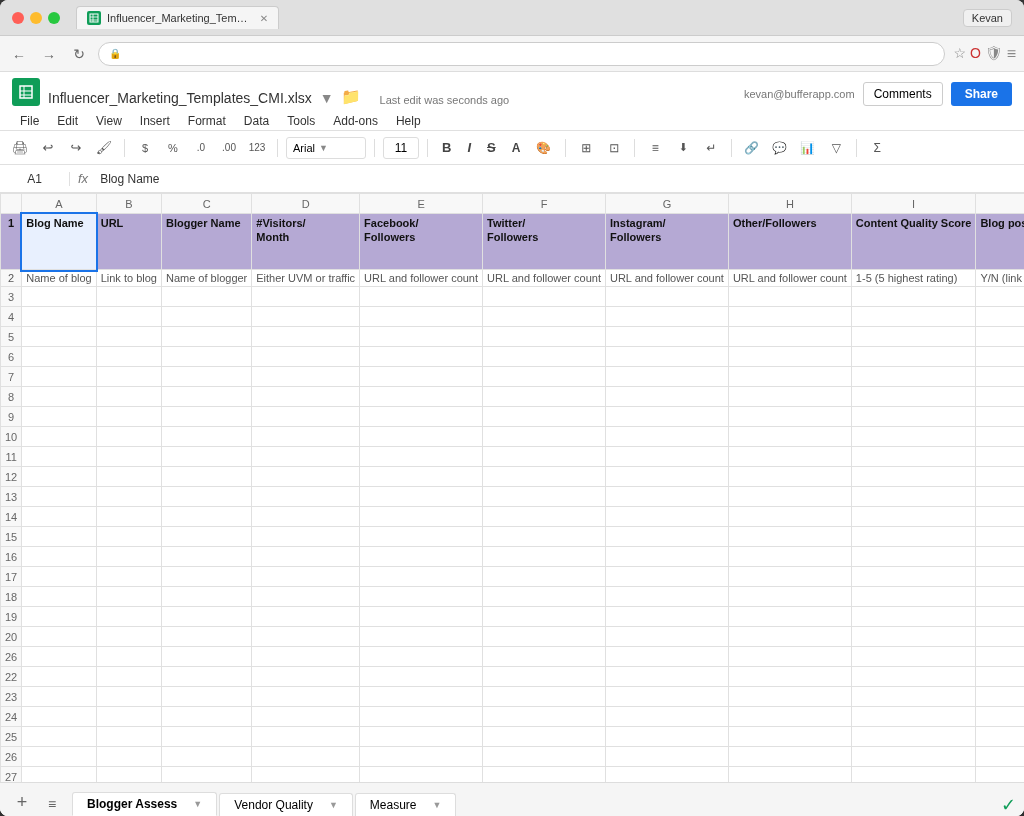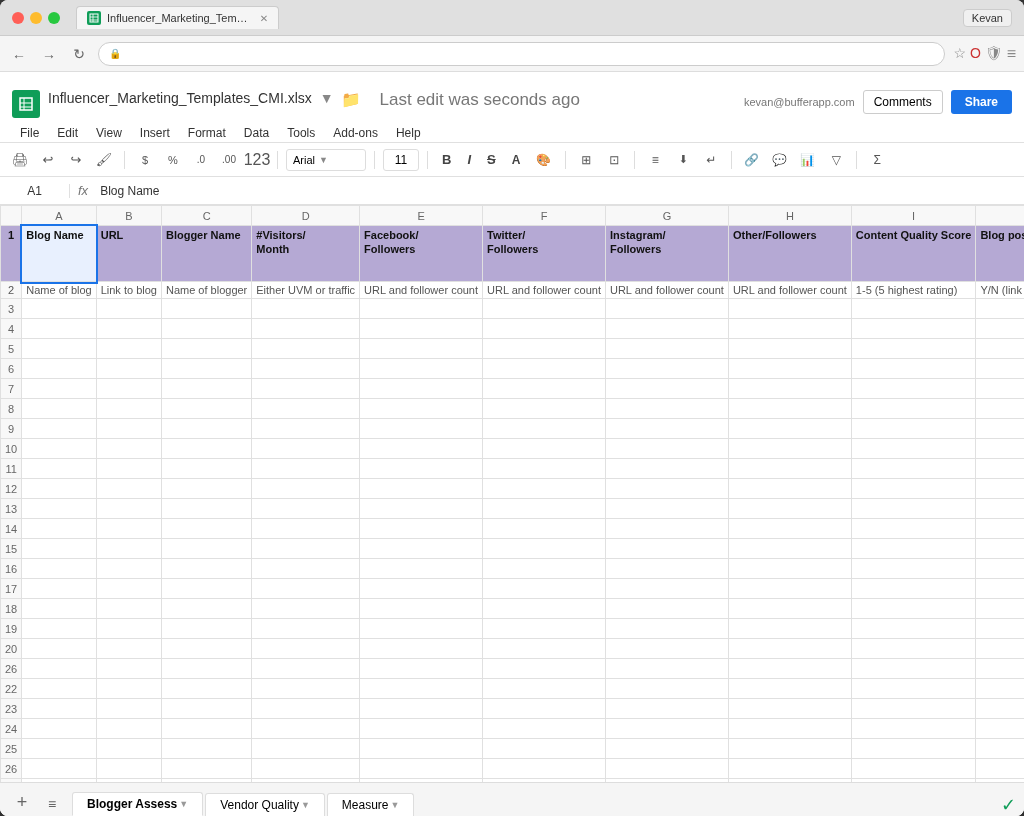--- a/index.html
+++ b/index.html
@@ -60,21 +60,21 @@
 
     .desc-row td { color: #555; font-style: normal; font-size: 11px; padding: 3px 5px; vertical-align: top; }
     .empty-row td { height: 20px; }
 
     .corner-header { background: #f8f8f8; border: 1px solid #e0e0e0; }
 
     
     .sheet-tabs { background: #f5f5f5; height: 36px; display: flex; align-items: flex-end; border-top: 1px solid #ddd; padding-left: 8px; gap: 0; }
     .tab-add { width: 28px; height: 28px; border: none; background: none; cursor: pointer; font-size: 18px; color: #666; display: flex; align-items: center; justify-content: center; margin-right: 4px; }
     .tab-menu { width: 24px; height: 24px; border: none; background: none; cursor: pointer; font-size: 14px; color: #666; display: flex; align-items: center; justify-content: center; margin-right: 8px; }
-    .sheet-tab { padding: 4px 14px; border: 1px solid #ddd; border-bottom: none; border-radius: 3px 3px 0 0; font-size: 12px; cursor: pointer; display: flex; align-items: center; gap: 2px; background: white; margin-right: 2px; }
+    .sheet-tab { padding: 4px 14px; border: 1px solid #ddd; border-bottom: none; border-radius: 3px 3px 0 0; font-size: 12px; cursor: pointer; display: flex; align-items: center; gap: 16px; background: white; margin-right: 2px; }
     .sheet-tab.active { background: white; border-bottom: 1px solid white; font-weight: bold; }
     .sheet-tab .tab-arrow { color: #999; font-size: 9px; }
 
     .scrollable-sheet { overflow: auto; width: 100%; height: 100%; }
 
     .selected-cell { outline: 2px solid #1a73e8 !important; background: #e8f0fe !important; }
   </style>
 </head>
 <body>
 
@@ -110,33 +110,33 @@
     </div>
     <div class="browser-icons">
       <span style="cursor:pointer;font-size:14px;color:#888;">☆</span>
       <span style="cursor:pointer;font-size:14px;color:#c33;">O</span>
       <span style="cursor:pointer;font-size:14px;color:#888;">🛡</span>
       <span style="cursor:pointer;font-size:16px;color:#888;">≡</span>
     </div>
   </div>
 
   <div class="sheets-header">
-    <div class="sheets-top" style="display:flex;align-items:flex-start;gap:8px;padding-bottom:2px;margin-top:12px;">
+    <div class="sheets-top" style="display:flex;align-items:flex-end;gap:8px;padding-bottom:2px;">
       <div class="sheets-icon">
         <svg width="16" height="16" viewBox="0 0 16 16">
             <rect x="2" y="2" width="12" height="12" fill="none" stroke="white" stroke-width="1.5"></rect>
             <line x1="2" y1="7" x2="14" y2="7" stroke="white" stroke-width="1"></line>
             <line x1="2" y1="11" x2="14" y2="11" stroke="white" stroke-width="1"></line>
             <line x1="6" y1="2" x2="6" y2="14" stroke="white" stroke-width="1"></line>
           </svg>
       </div>
       <span style="font-size:14px;color:#333;">Influencer_Marketing_Templates_CMI.xlsx</span>
       <span style="color:#888;font-size:14px;cursor:pointer;">▼</span>
       <span style="color:#888;font-size:16px;cursor:pointer;">📁</span>
-      <span style="font-size:17px;color:#777;margin-left:10px;">Last edit was seconds ago</span>
+      <span style="font-size:11px;color:#777;margin-left:10px;">Last edit was seconds ago</span>
       <div style="margin-left:auto;display:flex;align-items:center;gap:8px;">
         <span style="font-size:11px;color:#777;">kevan@bufferapp.com</span>
         <button class="btn-comments">Comments</button>
         <button class="btn-share">Share</button>
       </div>
     </div>
 
     <div class="sheets-menu">
       <span class="sheets-menu-item">File</span>
       <span class="sheets-menu-item">Edit</span>
@@ -153,21 +153,21 @@
   <div class="toolbar">
     <button class="toolbar-btn">🖨</button>
     <button class="toolbar-btn">↩</button>
     <button class="toolbar-btn">↪</button>
     <button class="toolbar-btn">🖌</button>
     <div class="toolbar-sep"></div>
     <button class="toolbar-btn" style="font-size:11px;">$</button>
     <button class="toolbar-btn" style="font-size:11px;">%</button>
     <button class="toolbar-btn" style="font-size:10px;">.0</button>
     <button class="toolbar-btn" style="font-size:10px;">.00</button>
-    <button class="toolbar-btn" style="font-size:16px;">123</button>
+    <button class="toolbar-btn" style="font-size:10px;">123</button>
     <div class="toolbar-sep"></div>
     <div style="border:1px solid #ddd;border-radius:3px;padding:0 6px;height:22px;display:flex;align-items:center;font-size:11px;cursor:pointer;min-width:80px;">
       <span>Arial</span>
       <span style="margin-left:4px;color:#888;font-size:9px;">▼</span>
     </div>
     <div class="toolbar-sep"></div>
     <input class="font-size-box" value="11" style="width: 36px;">
     <div class="toolbar-sep"></div>
     <button class="toolbar-format-btn"><b>B</b></button>
     <button class="toolbar-format-btn"><i>I</i></button>

